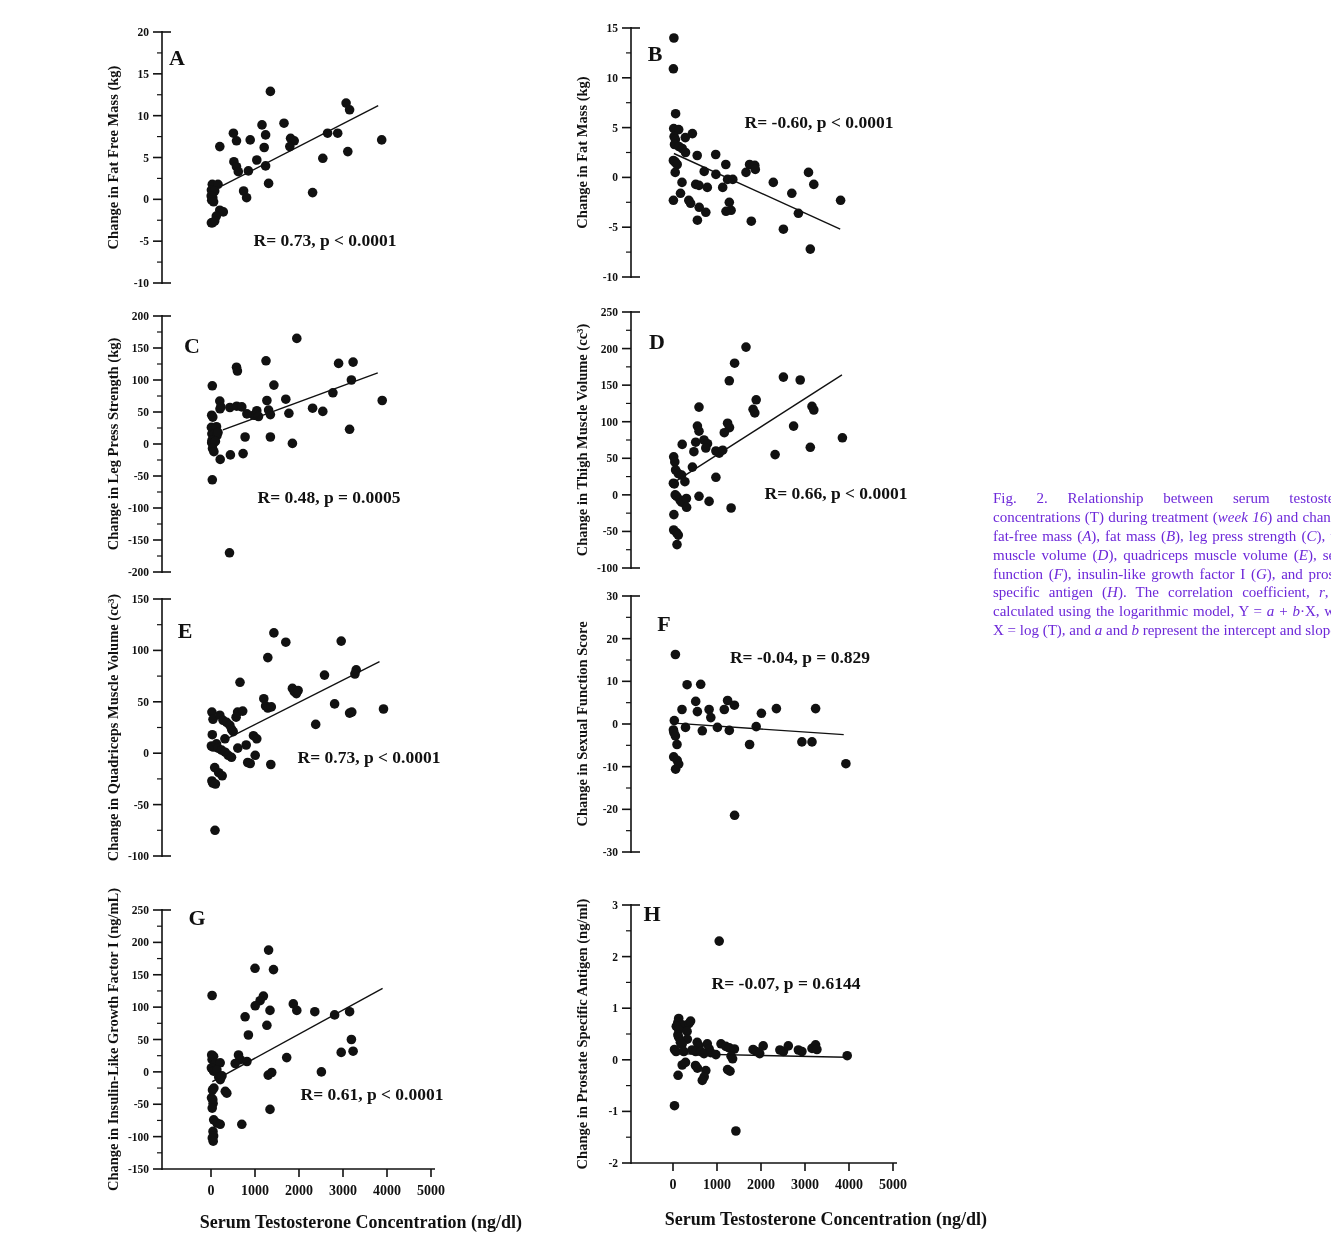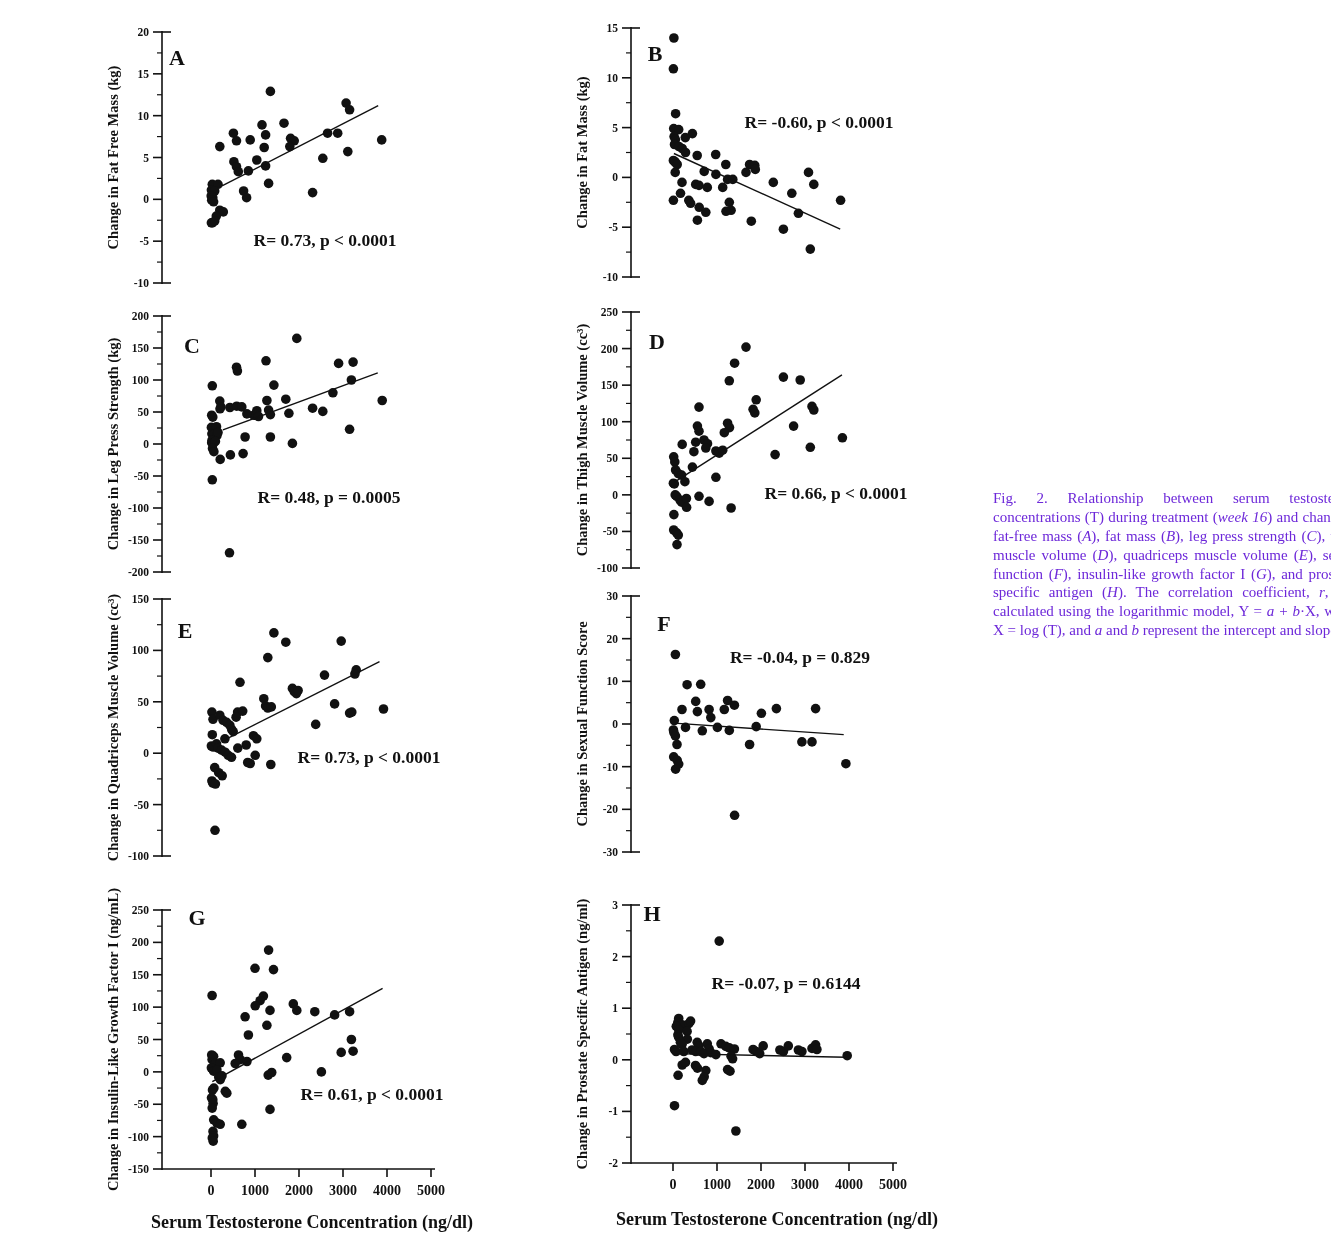--- a/index.html
+++ b/index.html
@@ -4,21 +4,21 @@
 <style>
   html,body{margin:0;padding:0;background:#fff;}
   .page{position:relative;width:1331px;height:1260px;background:#fff;color:#000;
         font-family:"Liberation Serif",serif;overflow:hidden;margin-left:32px;}
   svg.panel{position:absolute;overflow:visible;}
   .ytick{font-family:"Liberation Serif",serif;font-weight:bold;font-size:11.5px;fill:#111;}
   .xtick{font-family:"Liberation Serif",serif;font-weight:bold;font-size:14px;fill:#111;}
   .letter{font-family:"Liberation Serif",serif;font-weight:bold;font-size:22px;fill:#111;}
   .stats{font-family:"Liberation Serif",serif;font-weight:bold;font-size:17.5px;fill:#111;}
   .ylabel{font-family:"Liberation Serif",serif;font-weight:bold;font-size:14.5px;fill:#111;}
-  .xtitle{position:absolute;font-weight:bold;font-size:18px;text-align:center;color:#111;
+  .xtitle{position:absolute;font-weight:bold;font-size:18px;text-align:right;color:#111;
           font-family:"Liberation Serif",serif;white-space:nowrap;}
   .caption{position:absolute;left:961px;top:489px;width:368px;font-size:15px;
            line-height:1.26;text-align:justify;color:#6d28d9;}
   .caption i{font-style:italic;}
 </style>
 </head>
 <body>
 
 <div class="page">
   <svg id="panel-A" class="panel" width="440" height="292" style="left: 58px; top: 10px;">

